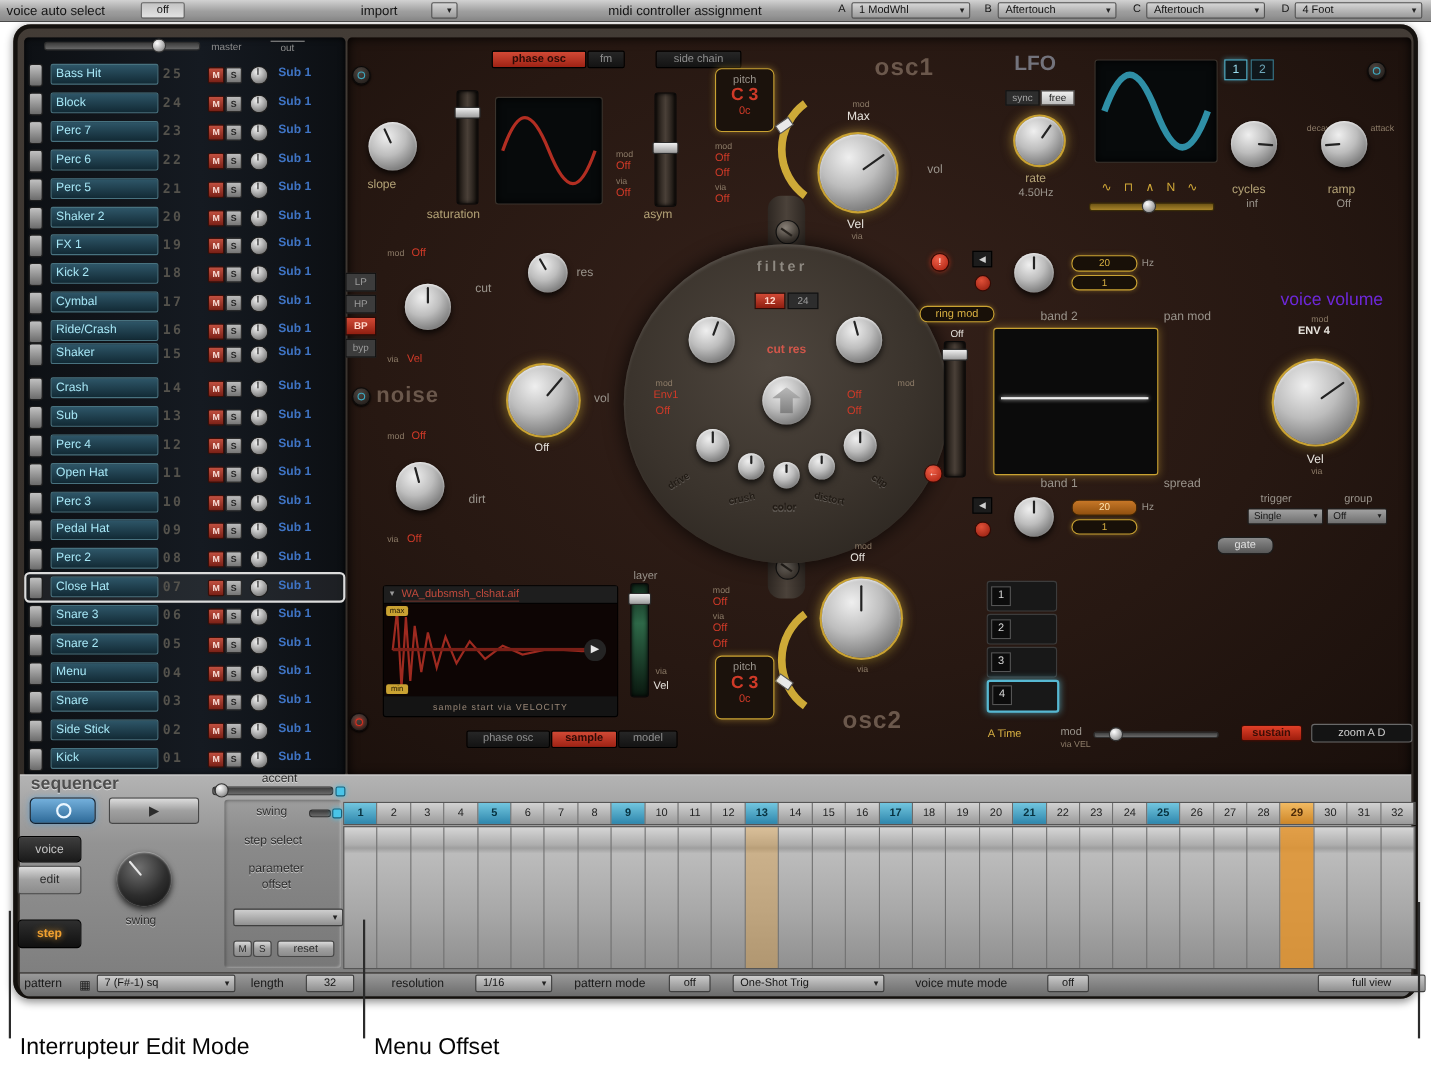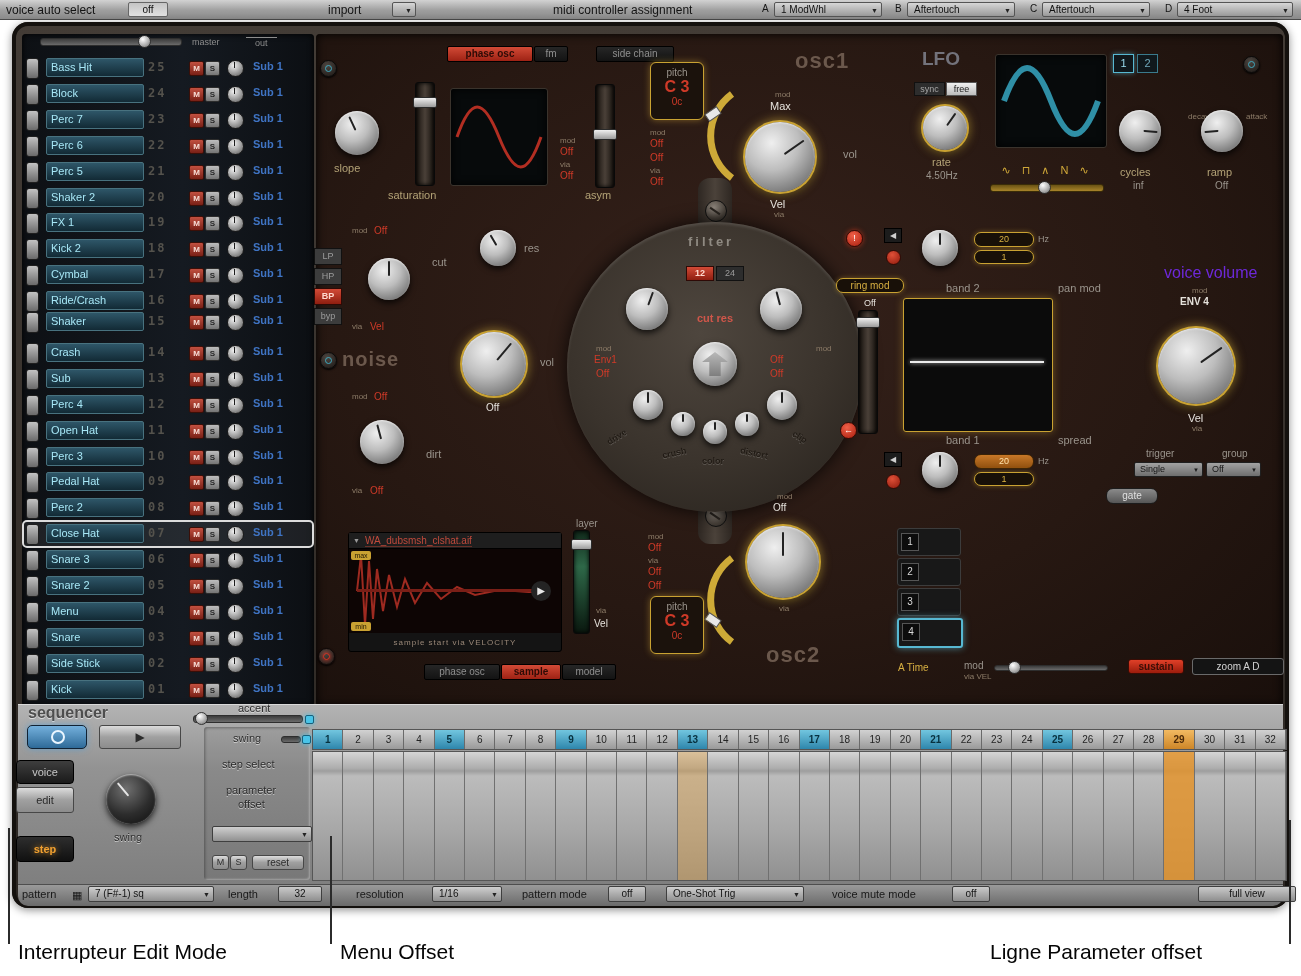--- a/index.html
+++ b/index.html
@@ -782,15 +782,14 @@
   <span class="bdd" style="left:666px;top:886px;width:130px;position:absolute">One-Shot Trig</span>
   <span class="blbl" style="left:832px;top:888px">voice mute mode</span>
   <span class="bbox" style="left:952px;top:886px;width:36px;position:absolute">off</span>
   <span class="bbox" style="left:1198px;top:886px;width:96px;position:absolute">full view</span>
 
   <div class="annline" style="left:8px;top:828px;height:116px"></div>
   <div class="annline" style="left:330px;top:836px;height:108px"></div>
   <div class="annline" style="left:1289px;top:820px;height:124px"></div>
   <span class="anntext" style="left:18px;top:940px">Interrupteur Edit Mode</span>
   <span class="anntext" style="left:340px;top:940px">Menu Offset</span>
-  <span class="anntext" style="left:990px;top:940px">Ligne Parameter offset</span>
 
 </div>
 
 </body></html>

